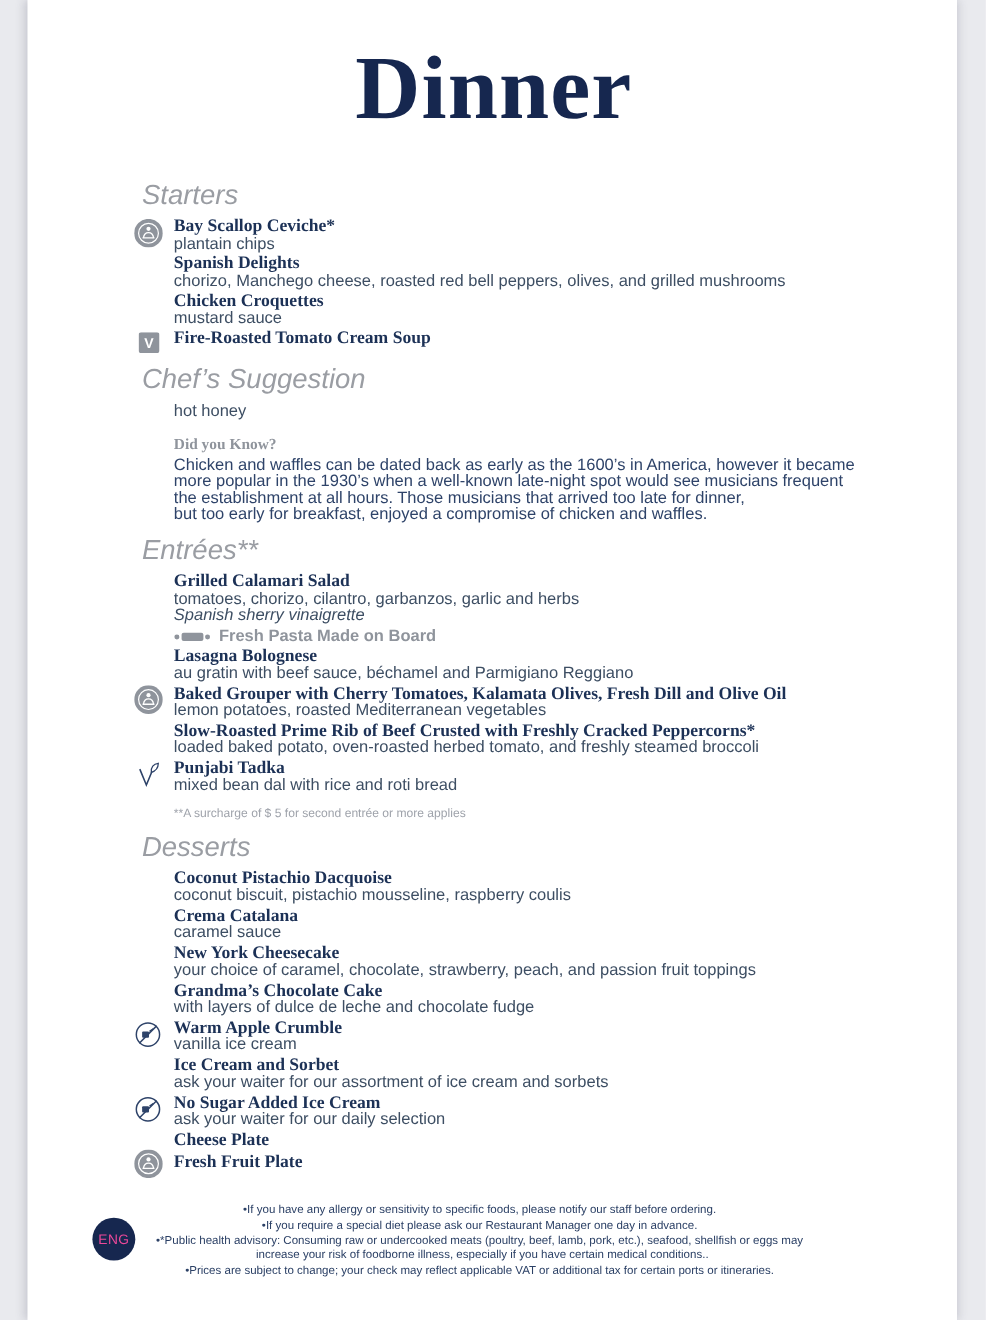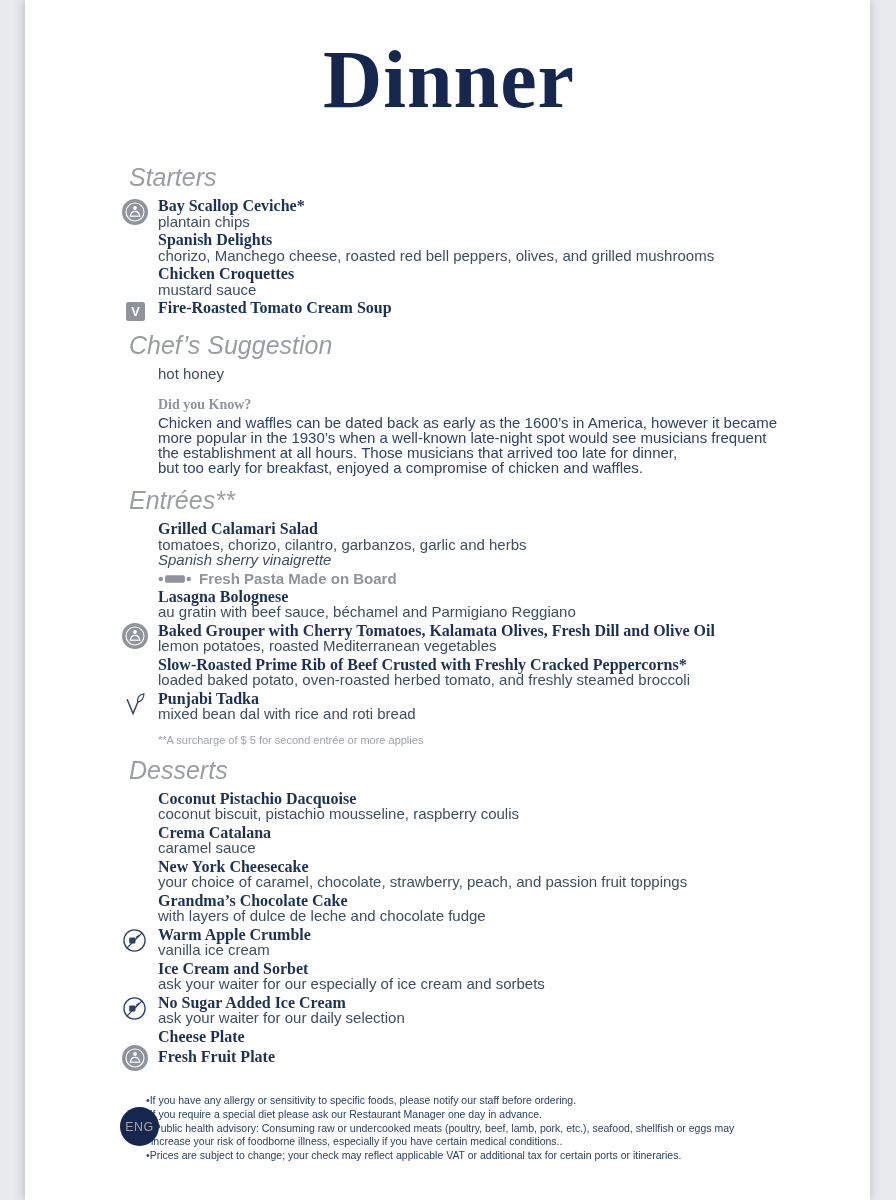--- a/index.html
+++ b/index.html
@@ -91,42 +91,42 @@
     color: #2e4369;
   }
   .surcharge {
     font-size: 11px;
     line-height: 13px;
     color: #9fa3ab;
     margin-top: 12px;
   }
   .footer-notes {
     position: absolute;
-    left: 121px; top: 1094px;
+    left: 105px; top: 1094px;
     width: 612px;
+    text-align: center;
   }
   .footer-note {
     font-size: 10.5px;
     line-height: 13.8px;
     color: #2c4166;
     padding-left: 5px;
     text-indent: -5px;
   }
   .eng-badge {
     position: absolute;
     left: 59px; top: 1107px;
     width: 39px; height: 39px;
     border-radius: 50%;
     background: #16274f;
-    color: #a3a3a3;
+    color: #ec4899;
     display: flex; align-items: center; justify-content: center;
     font-size: 12.5px;
     letter-spacing: .4px;
     cursor: pointer;
-    margin-left: 36px;
   }
 </style>
 </head>
 <body>
 
 <div class="page">
   <div class="content">
 
     <h1 class="menu-title">Dinner</h1>
 
@@ -262,21 +262,21 @@
     <rect x="7.5" y="10" width="6.5" height="6" rx="1" fill="#2e4369"></rect>
     <path d="M14.5 10l3.5-2.5" stroke="#2e4369" stroke-width="1.3"></path>
     <path d="M4.8 21.2L21.2 4.8" stroke="#2e4369" stroke-width="1.4"></path>
   </svg>
 </span>
         <div class="item-name">Warm Apple Crumble</div>
         <div class="item-desc">vanilla ice cream</div>
       </div>
       <div class="item">
         <div class="item-name">Ice Cream and Sorbet</div>
-        <div class="item-desc">ask your waiter for our especially of ice cream and sorbets</div>
+        <div class="item-desc">ask your waiter for our assortment of ice cream and sorbets</div>
       </div>
       <div class="item">
         <span class="item-icon">
   <svg width="25" height="25" viewBox="0 0 26 26" aria-hidden="true">
     <circle cx="13" cy="13" r="11" fill="none" stroke="#2e4369" stroke-width="1.4"></circle>
     <rect x="7.5" y="10" width="6.5" height="6" rx="1" fill="#2e4369"></rect>
     <path d="M14.5 10l3.5-2.5" stroke="#2e4369" stroke-width="1.3"></path>
     <path d="M4.8 21.2L21.2 4.8" stroke="#2e4369" stroke-width="1.4"></path>
   </svg>
 </span>

